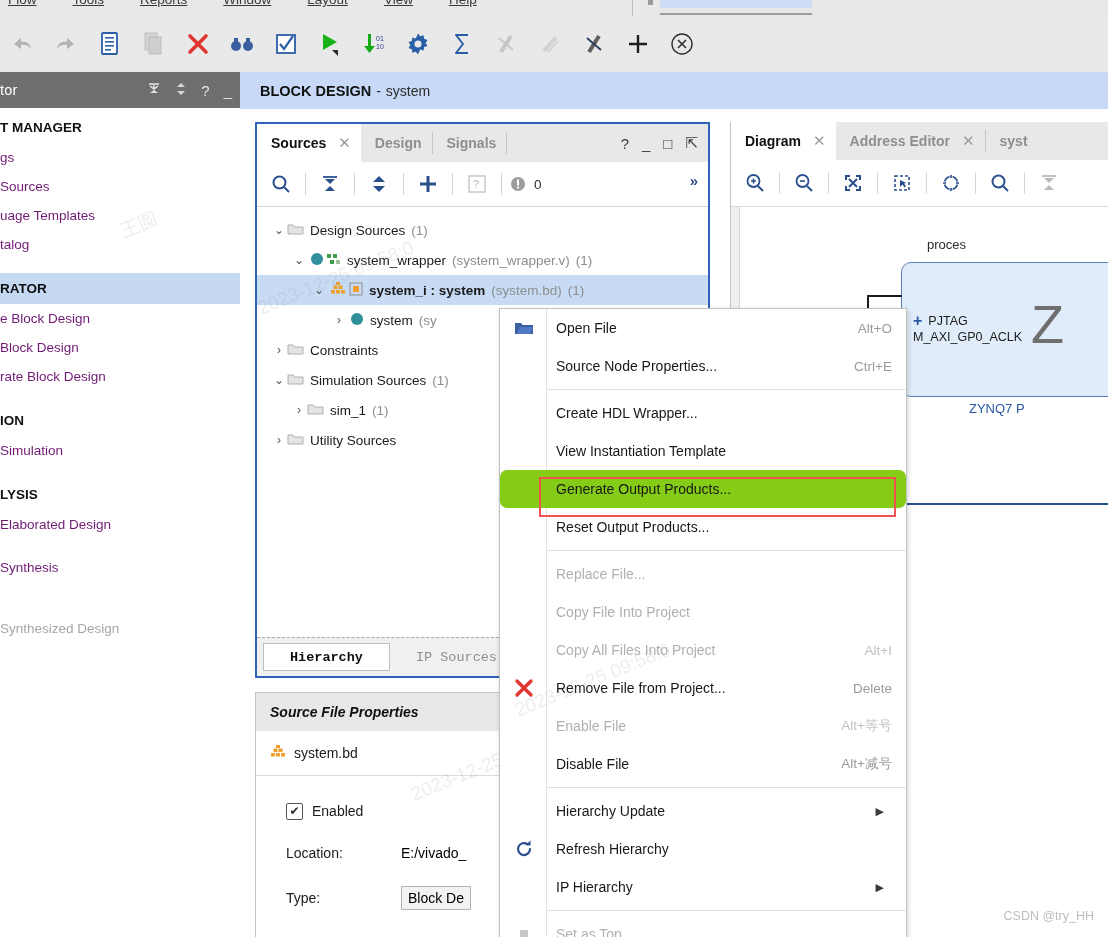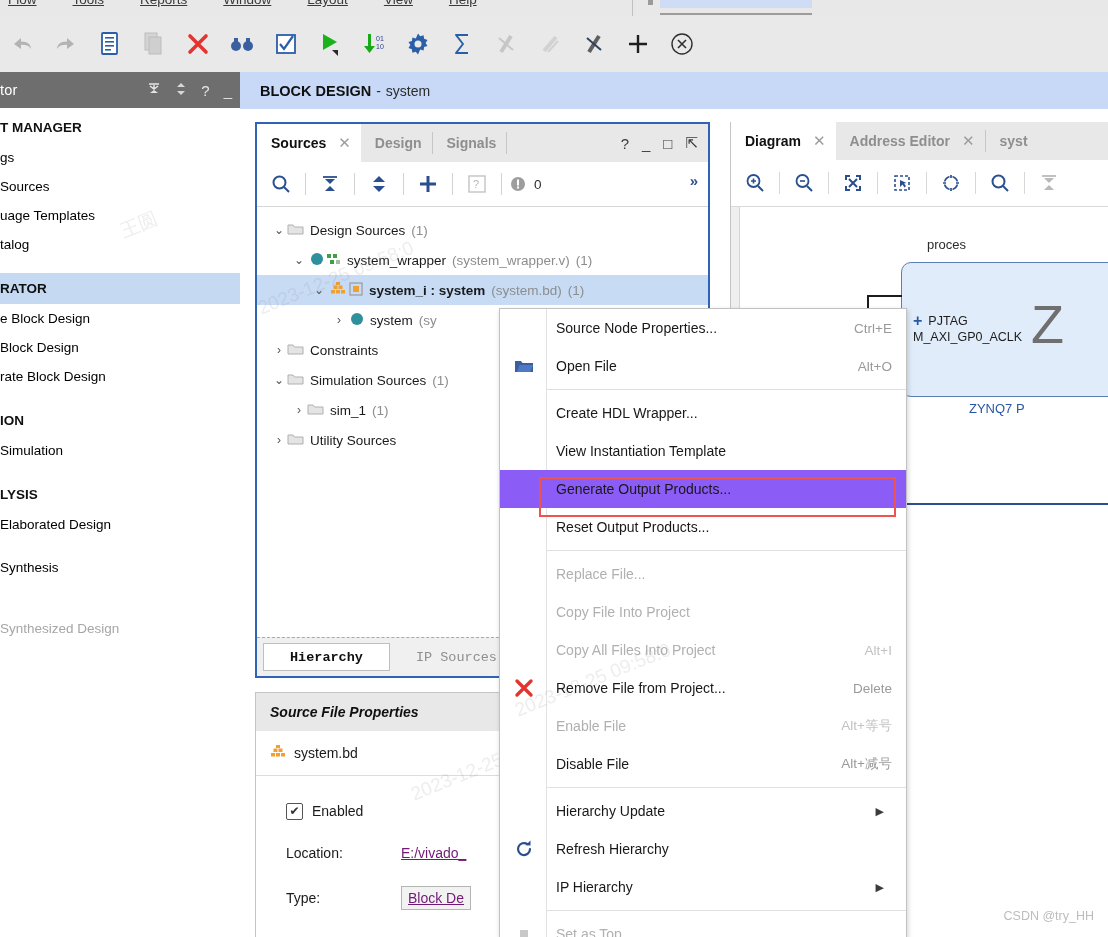--- a/index.html
+++ b/index.html
@@ -71,21 +71,21 @@
     position: absolute; right: 8px; top: 0; height: 36px;
     display: flex; align-items: center; gap: 14px;
     color: #e6e6e6; font-size: 15px;
   }
   .sb-body { padding-top: 4px; }
   .sb-section {
     font-weight: bold; font-size: 13.5px; color: #101010;
     padding: 8px 0 8px 0;
   }
   .sb-section.active { background: #c5d9f3; }
-  .sb-link { font-size: 13.5px; color: #000000; padding: 7px 0 7px 0; }
+  .sb-link { font-size: 13.5px; color: #701a75; padding: 7px 0 7px 0; }
   .sb-link.disabled { color: #a6a6a6; margin-top: 32px; }
   .sb-gap { height: 14px; }
 
   
   .wm {
     position: absolute; color: rgba(140,140,140,0.16);
     font-size: 19px; transform: rotate(-22deg);
     white-space: nowrap; pointer-events: none; user-select: none;
     font-family: "Liberation Sans", sans-serif;
   }
@@ -154,21 +154,21 @@
   .pp-file { height:44px; display:flex; align-items:center; border-bottom:1px solid #dcdcdc; }
   .pp-file .nm { font-size:14px; margin-left:8px; }
   .pp-rows { padding: 16px 0 0 30px; }
   .pp-chk { display:flex; align-items:center; height:38px; }
   .pp-chk .box {
     width:15px; height:15px; border:1.6px solid #555; border-radius:2px; margin-right:9px;
     display:flex; align-items:center; justify-content:center; font-size:12px; color:#333;
   }
   .pp-row { display:flex; align-items:center; height:45px; font-size:14px; }
   .pp-row .k { width:115px; color:#1a1a1a; }
-  .pp-row .v { color:#701a75;text-decoration:underline; }
+  .pp-row .v { color:#000000; }
   .pp-row .v.boxed { border:1px solid #b4b4b4; background:#f2f2f2; padding:3px 6px; }
 
   
   .pane-diagram {
     position: absolute; left: 490px; top: 50px; width: 378px; height: 887px;
     background:#ffffff; border-left:1px solid #c4c4c4; box-sizing:border-box; overflow:hidden;
   }
   .dg-tabs { height:38px; background:#e8e8e8; display:flex; align-items:stretch; }
   .dg-tools { height:46px; background:#ffffff; display:flex; align-items:center; border-bottom:1px solid #d9d9d9;}
   .dg-tools .ti { width:32px; display:flex; align-items:center; justify-content:center; margin:0 8px; }
@@ -195,21 +195,21 @@
   }
   .ctx-gutter {
     position:absolute; left:0; top:0; width:46px; height:100%;
     border-right:1px solid #e2e2e2; background:#ffffff;
   }
   .ctx-item {
     position: relative; height: 38px; display:flex; align-items:center;
     font-size: 14px; color:#181818; padding-left:56px; white-space:nowrap;
   }
   .ctx-item.disabled { color:#b0b0b0; }
-  .ctx-item.hl { background:#8b5cf6; }
+  .ctx-item.hl { background:#84cc16;border-radius:7px; }
   .ctx-item .acc {
     position:absolute; right:14px; color:#9a9a9a; font-size:13.5px;
   }
   .ctx-item.disabled .acc { color:#c2c2c2; }
   .ctx-item .sub { position:absolute; right:22px; color:#3b3b3b; font-size:11px; }
   .ctx-item .gi { position:absolute; left:12px; width:24px; display:flex; align-items:center; justify-content:center; }
   .ctx-sep { height:1px; background:#e0e0e0; margin:4px 0 4px 46px; }
   .ctx-hl-box {
     position:absolute; left:39px; top:168px; width: 357px; height: 40px;
     border: 2px solid #ef5350; box-sizing:border-box; pointer-events:none;
@@ -714,35 +714,35 @@
         <div class="wire" style="left:136px; top:88px; width:2px; height:102px; background:#1c1c1c;"></div>
         <div class="wire" style="left:136px; top:88px; width:35px; height:2px; background:#1c1c1c;"></div>
         <div class="wire" style="left:136px; top:188px; width:35px; height:2px; background:#1c1c1c;"></div>
       </div>
     </div>
 
     <div class="ctxmenu" style="left:259px; top:236px;">
       <div class="ctx-gutter"></div>
 
       <div class="ctx-item">
-        <span>Source Node Properties...</span>
-        <span class="acc">Ctrl+E</span>
-      </div>
-
-      <div class="ctx-item">
         <span class="gi">
           <svg width="20" height="16" viewBox="0 0 20 16">
               <path d="M1 3 L7 3 L8.5 5 L19 5 L19 14 L1 14 Z" fill="#3a5fa0"></path>
               <path d="M3 14 L5.5 7 L19 7 L16.5 14 Z" fill="#4f79c4"></path>
             </svg>
         </span>
         <span>Open File</span>
         <span class="acc">Alt+O</span>
       </div>
 
+      <div class="ctx-item">
+        <span>Source Node Properties...</span>
+        <span class="acc">Ctrl+E</span>
+      </div>
+
       <div class="ctx-sep"></div>
 
       <div class="ctx-item">
         <span>Create HDL Wrapper...</span>
       </div>
 
       <div class="ctx-item">
         <span>View Instantiation Template</span>
       </div>
 

